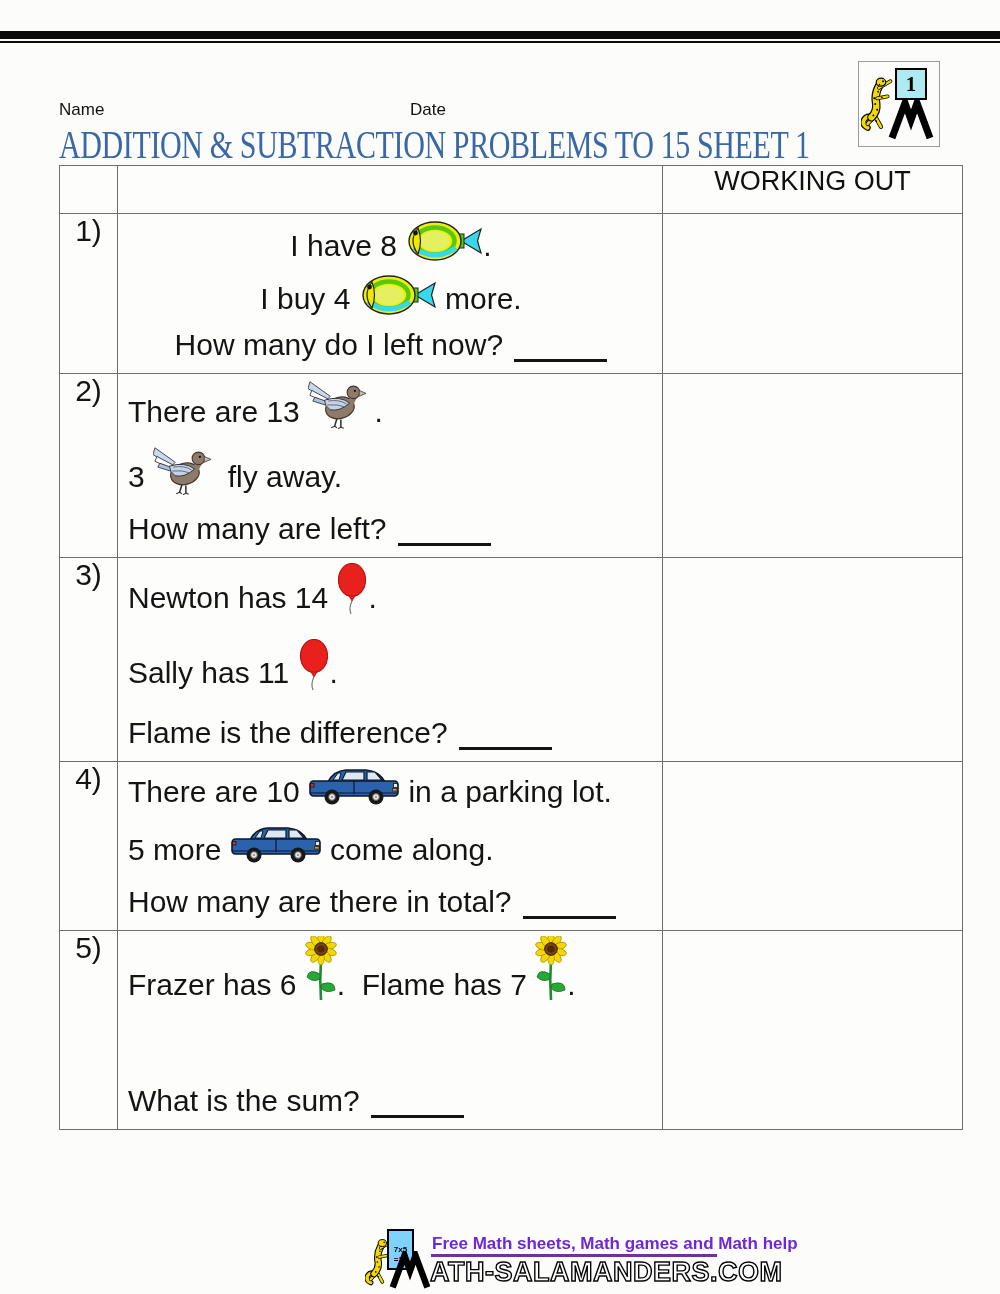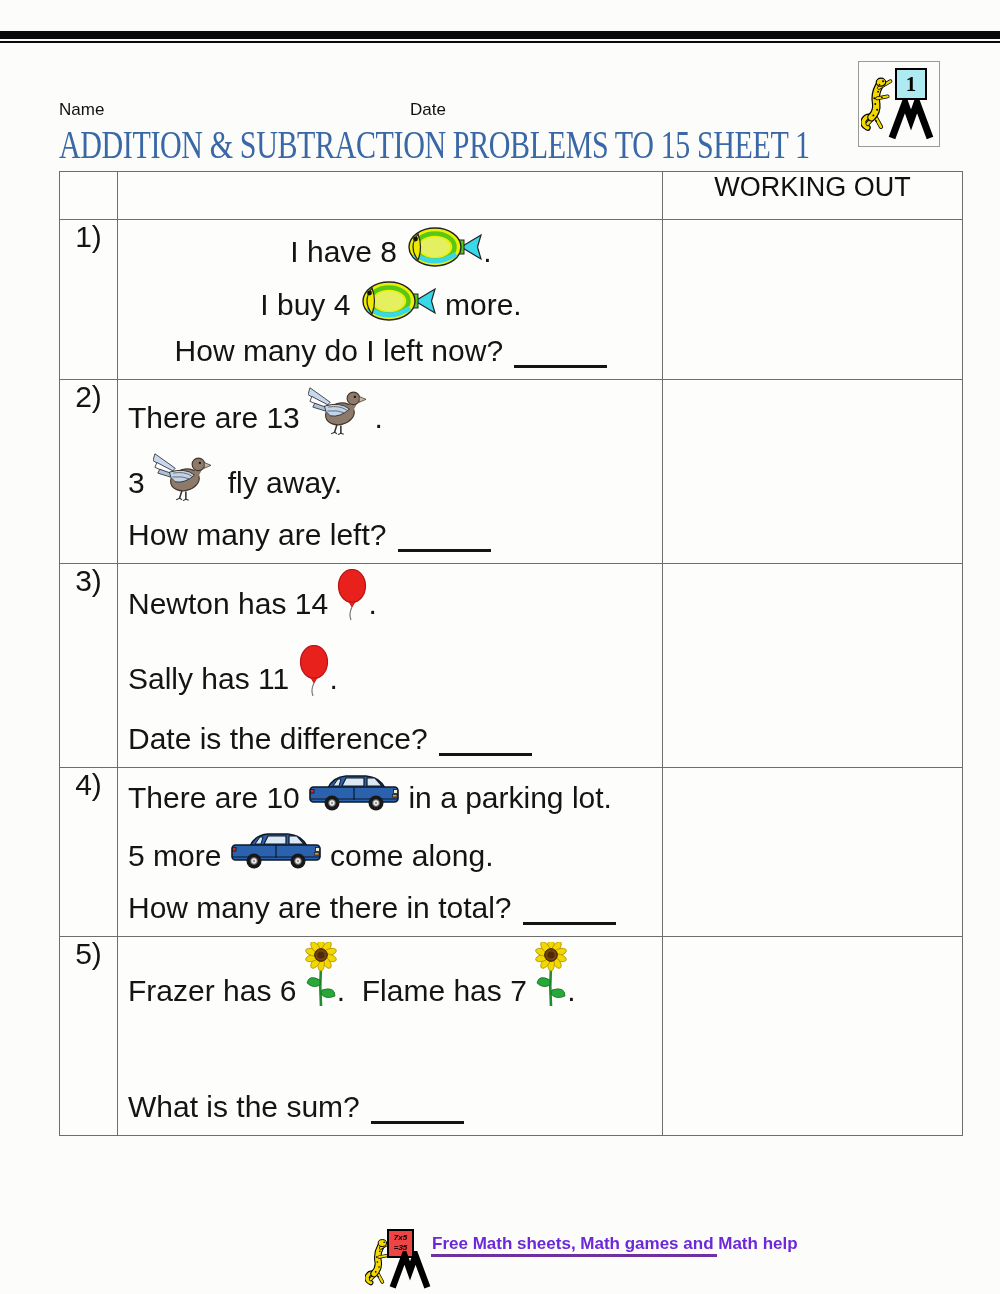--- a/index.html
+++ b/index.html
@@ -19,40 +19,40 @@
   .logo-box .numbox{position:absolute;left:36px;top:6px;width:28px;height:28px;background:#aeeaf2;
       border:2px solid #000;display:flex;align-items:center;justify-content:center;
       font-family:"Liberation Serif",serif;font-weight:bold;font-size:21px;color:#000;}
   .logo-box .mmark{position:absolute;left:29px;top:36px;}
 
   .page-title{left:59px;top:121px;font-family:"Liberation Serif",serif;font-size:40px;
       color:#3a68a6;white-space:nowrap;transform:scaleX(0.75);transform-origin:left top;
       letter-spacing:-0.5px;}
 
   
-  table.ws{position:absolute;left:59px;top:171px;border-collapse:collapse;table-layout:fixed;}
+  table.ws{position:absolute;left:59px;top:165px;border-collapse:collapse;table-layout:fixed;}
   table.ws td,table.ws th{border:1px solid #6e6e6e;padding:0;vertical-align:top;background:#fdfefc;}
   col.c-num{width:58px;} col.c-q{width:545px;} col.c-work{width:300px;}
   tr.hdr{height:48px;}
   th.work-hdr{font-weight:normal;font-size:27px;text-align:center;vertical-align:middle;color:#101010;}
   td.num-cell{font-size:30px;text-align:center;padding-top:5px;}
   .cell-content{box-sizing:border-box;display:flex;flex-direction:column;
       justify-content:space-between;padding:5px 8px 11px 10px;}
   .line{display:flex;align-items:flex-end;font-size:30px;line-height:1.18;}
   .ptext{white-space:pre;}
   .icon{display:inline-flex;}
   .icon svg{display:block;}
   .answer-blank{display:inline-block;width:93px;height:1em;border-bottom:3px solid #141414;margin-left:3px;}
 
   
   .footer{left:0;top:1229px;width:1000px;display:flex;justify-content:center;}
   .footer-inner{position:relative;width:350px;height:64px;transform:translateX(40px);}
   .footer-inner .sal{position:absolute;left:0;top:6px;}
-  .board{position:absolute;left:22px;top:0;width:23px;height:23px;background:#ef4444;border:2px solid #000;
-      font-size:8px;font-weight:bold;line-height:1.25;text-align:center;padding-top:2px;box-sizing:content-box;color:#000;font-style:italic;}
+  .board{position:absolute;left:22px;top:0;width:23px;height:23px;background:#7dd3fc;border:2px solid #000;
+      font-size:8px;font-weight:bold;line-height:1.25;text-align:center;padding-top:14px;box-sizing:content-box;color:#000;}
   .footer-inner .mmark{position:absolute;left:24px;top:22px;}
   .tagline{position:absolute;left:67px;top:5px;font-size:17px;font-weight:bold;color:#6d28d9;white-space:nowrap;}
   .tagrule{position:absolute;left:66px;top:25px;width:286px;height:3px;background:#7030a0;}
   .site-name{position:absolute;left:65px;top:28px;font-size:27px;font-weight:bold;color:#fff;
       -webkit-text-stroke:1.4px #000;letter-spacing:0.5px;white-space:nowrap;}
 </style>
 </head>
 <body>
 
 <div class="abs rule-thick"></div>
@@ -234,21 +234,21 @@
               <span class="icon">
                 <svg width="32" height="52" viewBox="0 0 32 52">
                   <ellipse cx="16" cy="17" rx="13.5" ry="16.5" fill="#e8211d" stroke="#b81212" stroke-width="1.2"></ellipse>
                   <polygon points="13,33 19,33 16,38" fill="#e8211d" stroke="#b81212" stroke-width="0.8"></polygon>
                   <path d="M16,38 Q12.5,45 15,51" fill="none" stroke="#777" stroke-width="1.2"></path>
                 </svg>
               </span>
               <span class="ptext">.</span>
             </div>
             <div class="line">
-              <span class="ptext">Date is the difference? </span>
+              <span class="ptext">Flame is the difference? </span>
               <span class="answer-blank"></span>
             </div>
           </div>
         </td>
         <td></td>
       </tr>
       <tr>
         <td class="num-cell">4)</td>
         <td>
           <div class="cell-content" style="height: 168px; text-align: right;">
@@ -404,14 +404,15 @@
       </svg>
     </span>
     <span class="board"><span>7x5</span><br><span>=35</span></span>
     <span class="mmark">
       <svg width="42" height="40" viewBox="0 0 46 40">
         <path d="M4,38 L17,3 L23,20 L29,3 L42,38" fill="none" stroke="#000" stroke-width="7" stroke-linejoin="miter"></path>
       </svg>
     </span>
     <span class="tagline">Free Math sheets, Math games and Math help</span>
     <span class="tagrule"></span>
+    <span class="site-name">ATH-SALAMANDERS.COM</span>
   </div>
 </div>
 
 </body></html>

